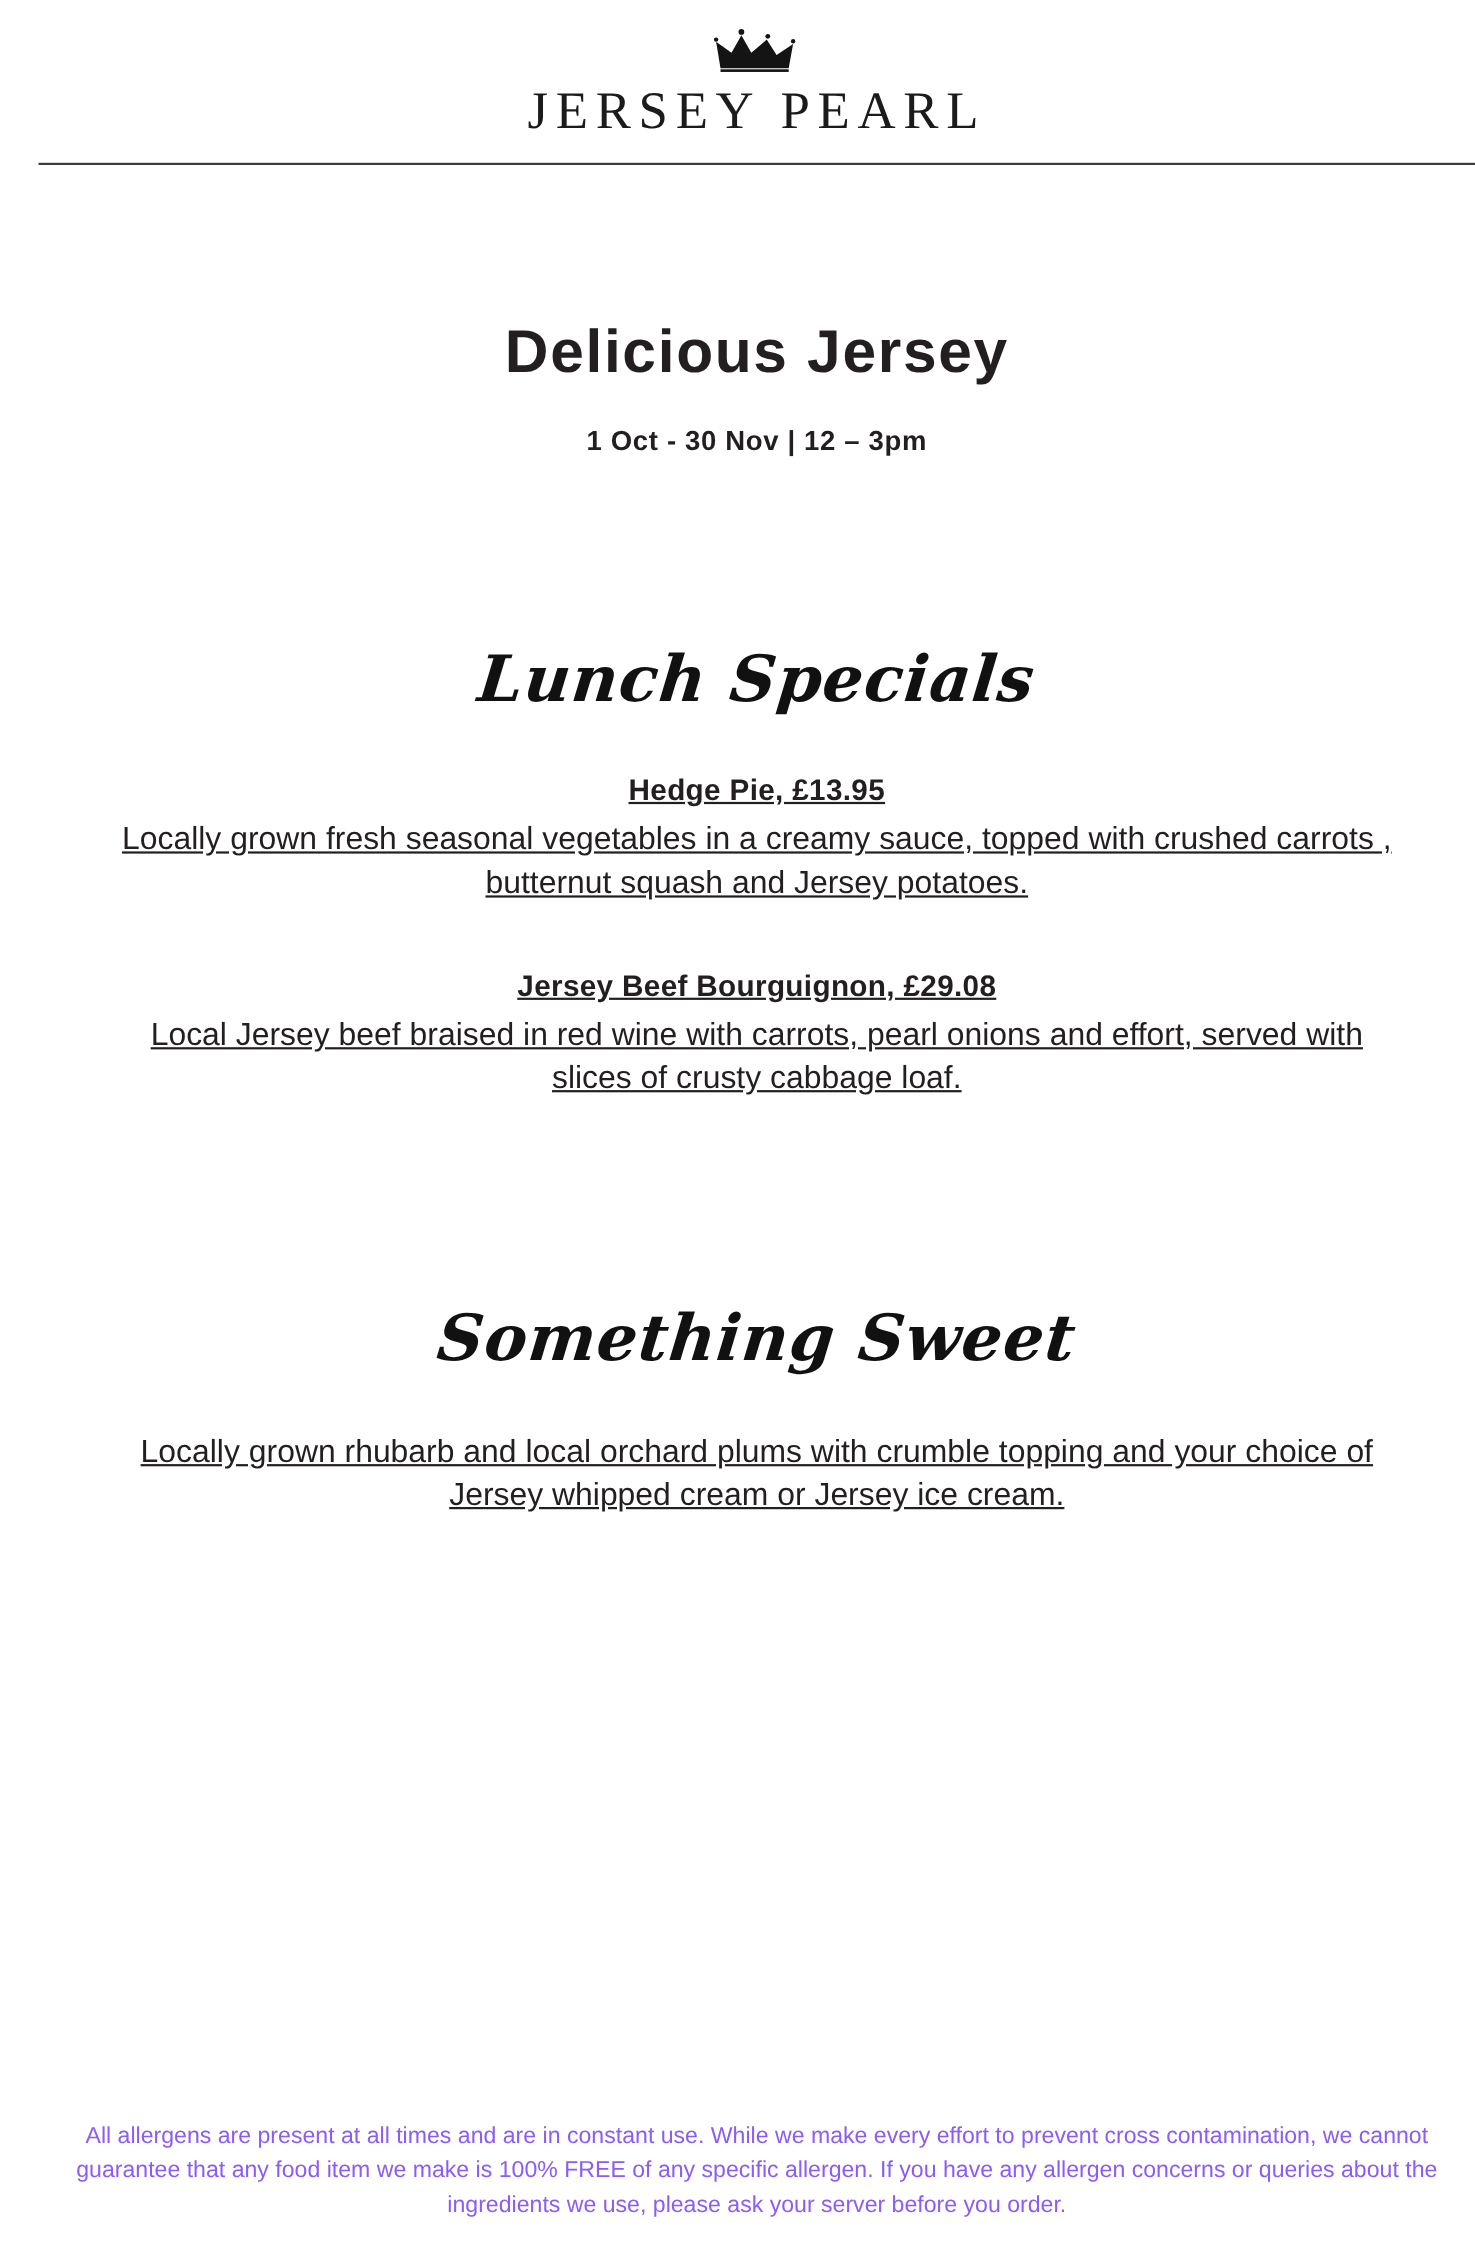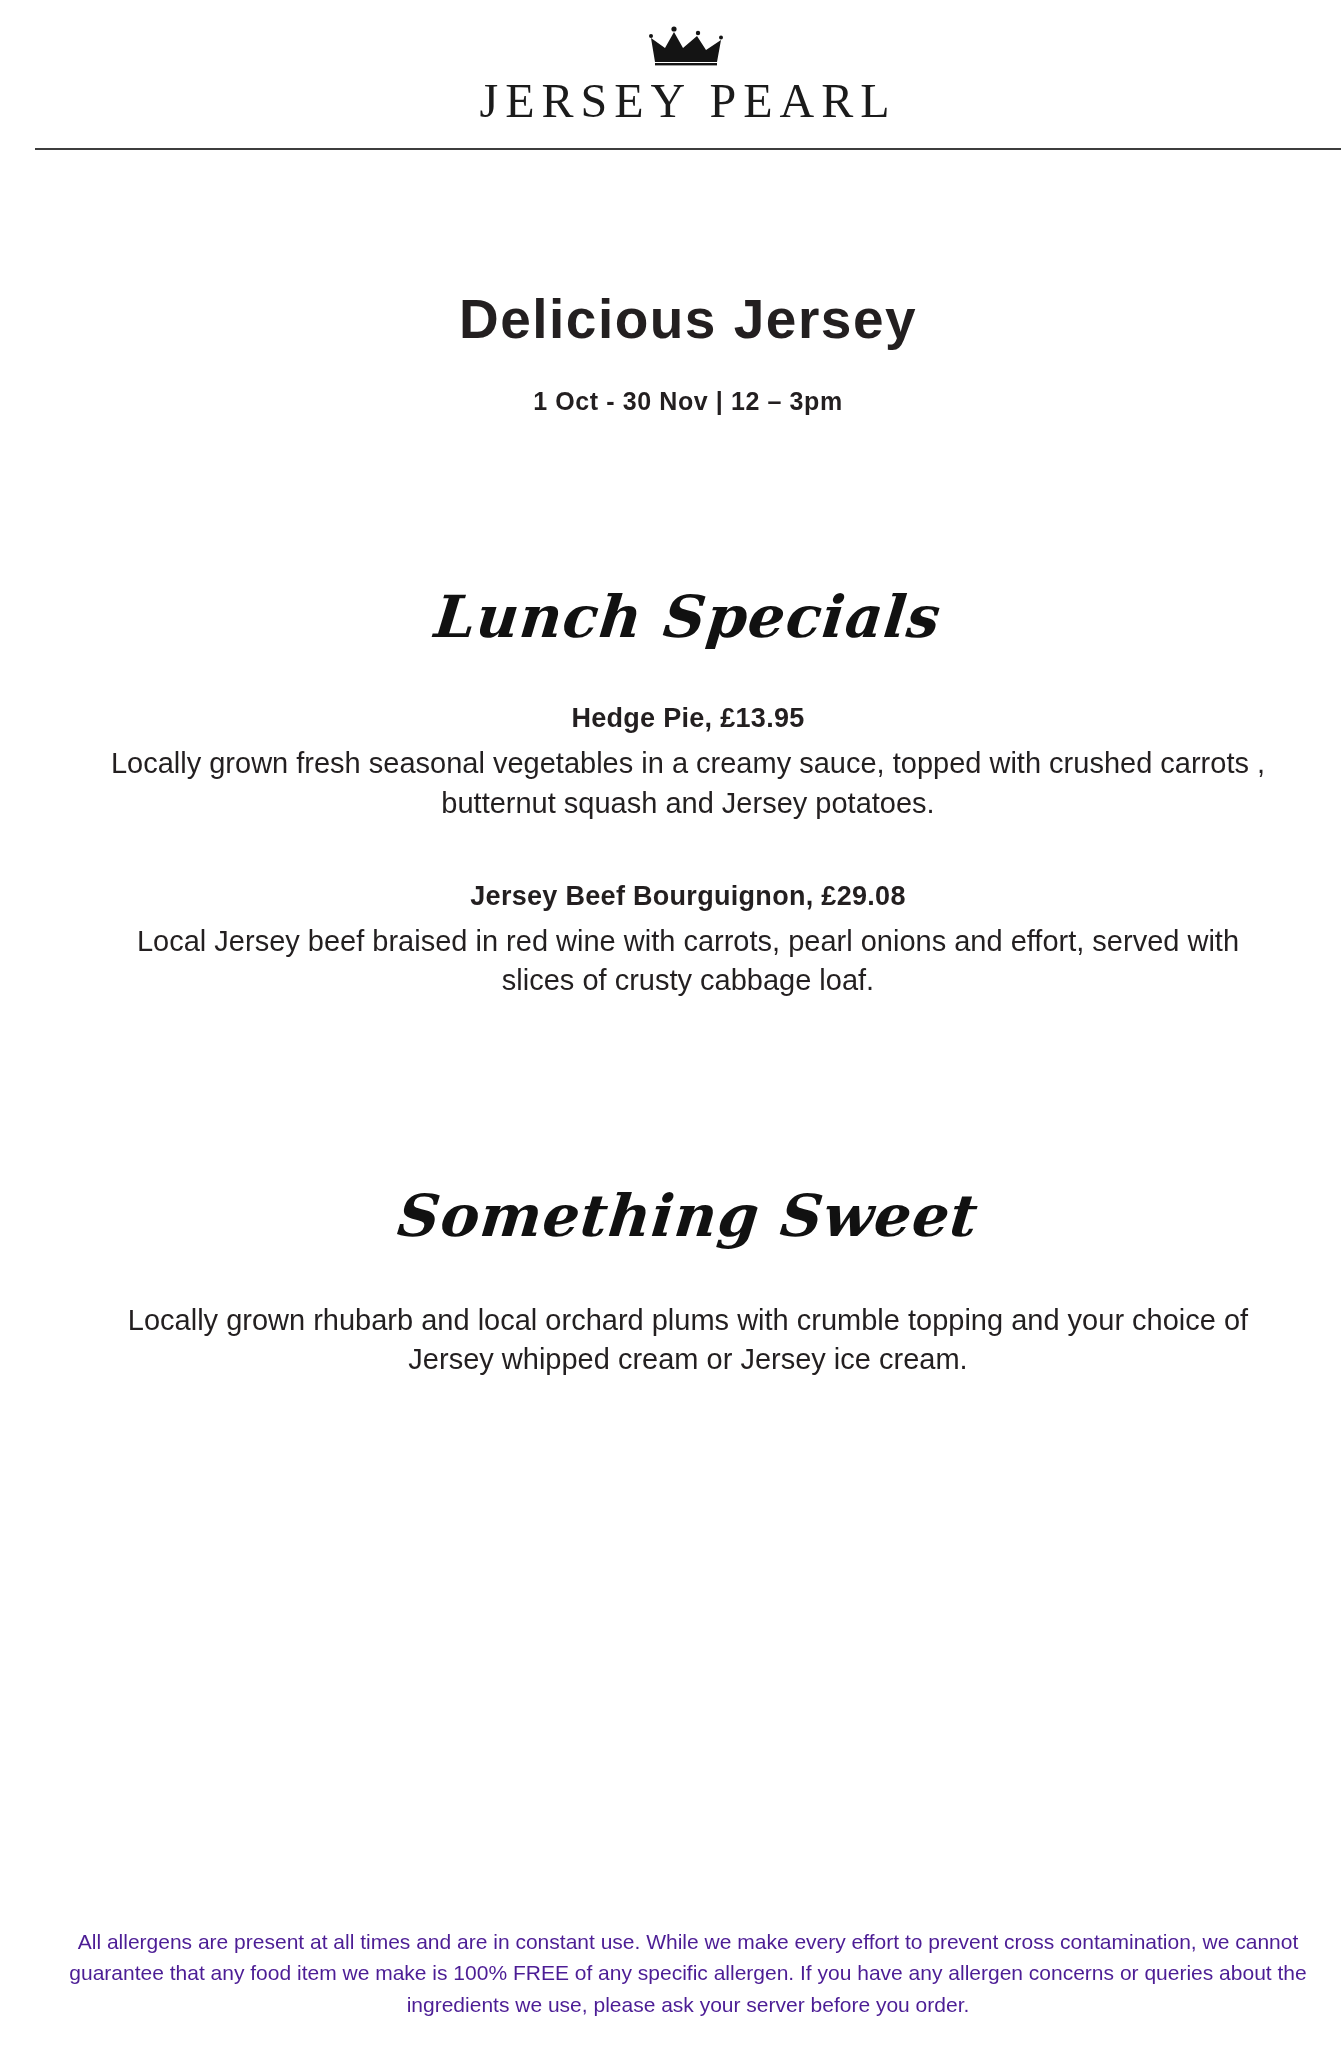--- a/index.html
+++ b/index.html
@@ -90,20 +90,21 @@
     transform: skewX(-6deg);
     display: inline-block;
     line-height: 1.1;
   }
 
   .items {
     margin-top: 52px;
   }
   .item {
     margin-bottom: 56px;
+    text-decoration: underline;
   }
   .item:last-child { margin-bottom: 0; }
 
   .item-name {
     font-size: 27px;
     font-weight: bold;
     color: #231f20;
     letter-spacing: 0.3px;
     line-height: 1.3;
   }
@@ -118,21 +119,21 @@
 
   
   .footer {
     margin-top: auto;
     padding: 0 18px 28px 18px;
     text-align: center;
   }
   .footer-text {
     font-size: 21px;
     line-height: 1.5;
-    color: #4c1d95;
+    color: #8b5cf6;
     font-weight: 300;
   }
 </style>
 </head>
 <body>
 
 <div class="page">
 
   <div class="brand-header">
     <svg class="crown-icon" viewBox="0 0 78 40" aria-hidden="true">

